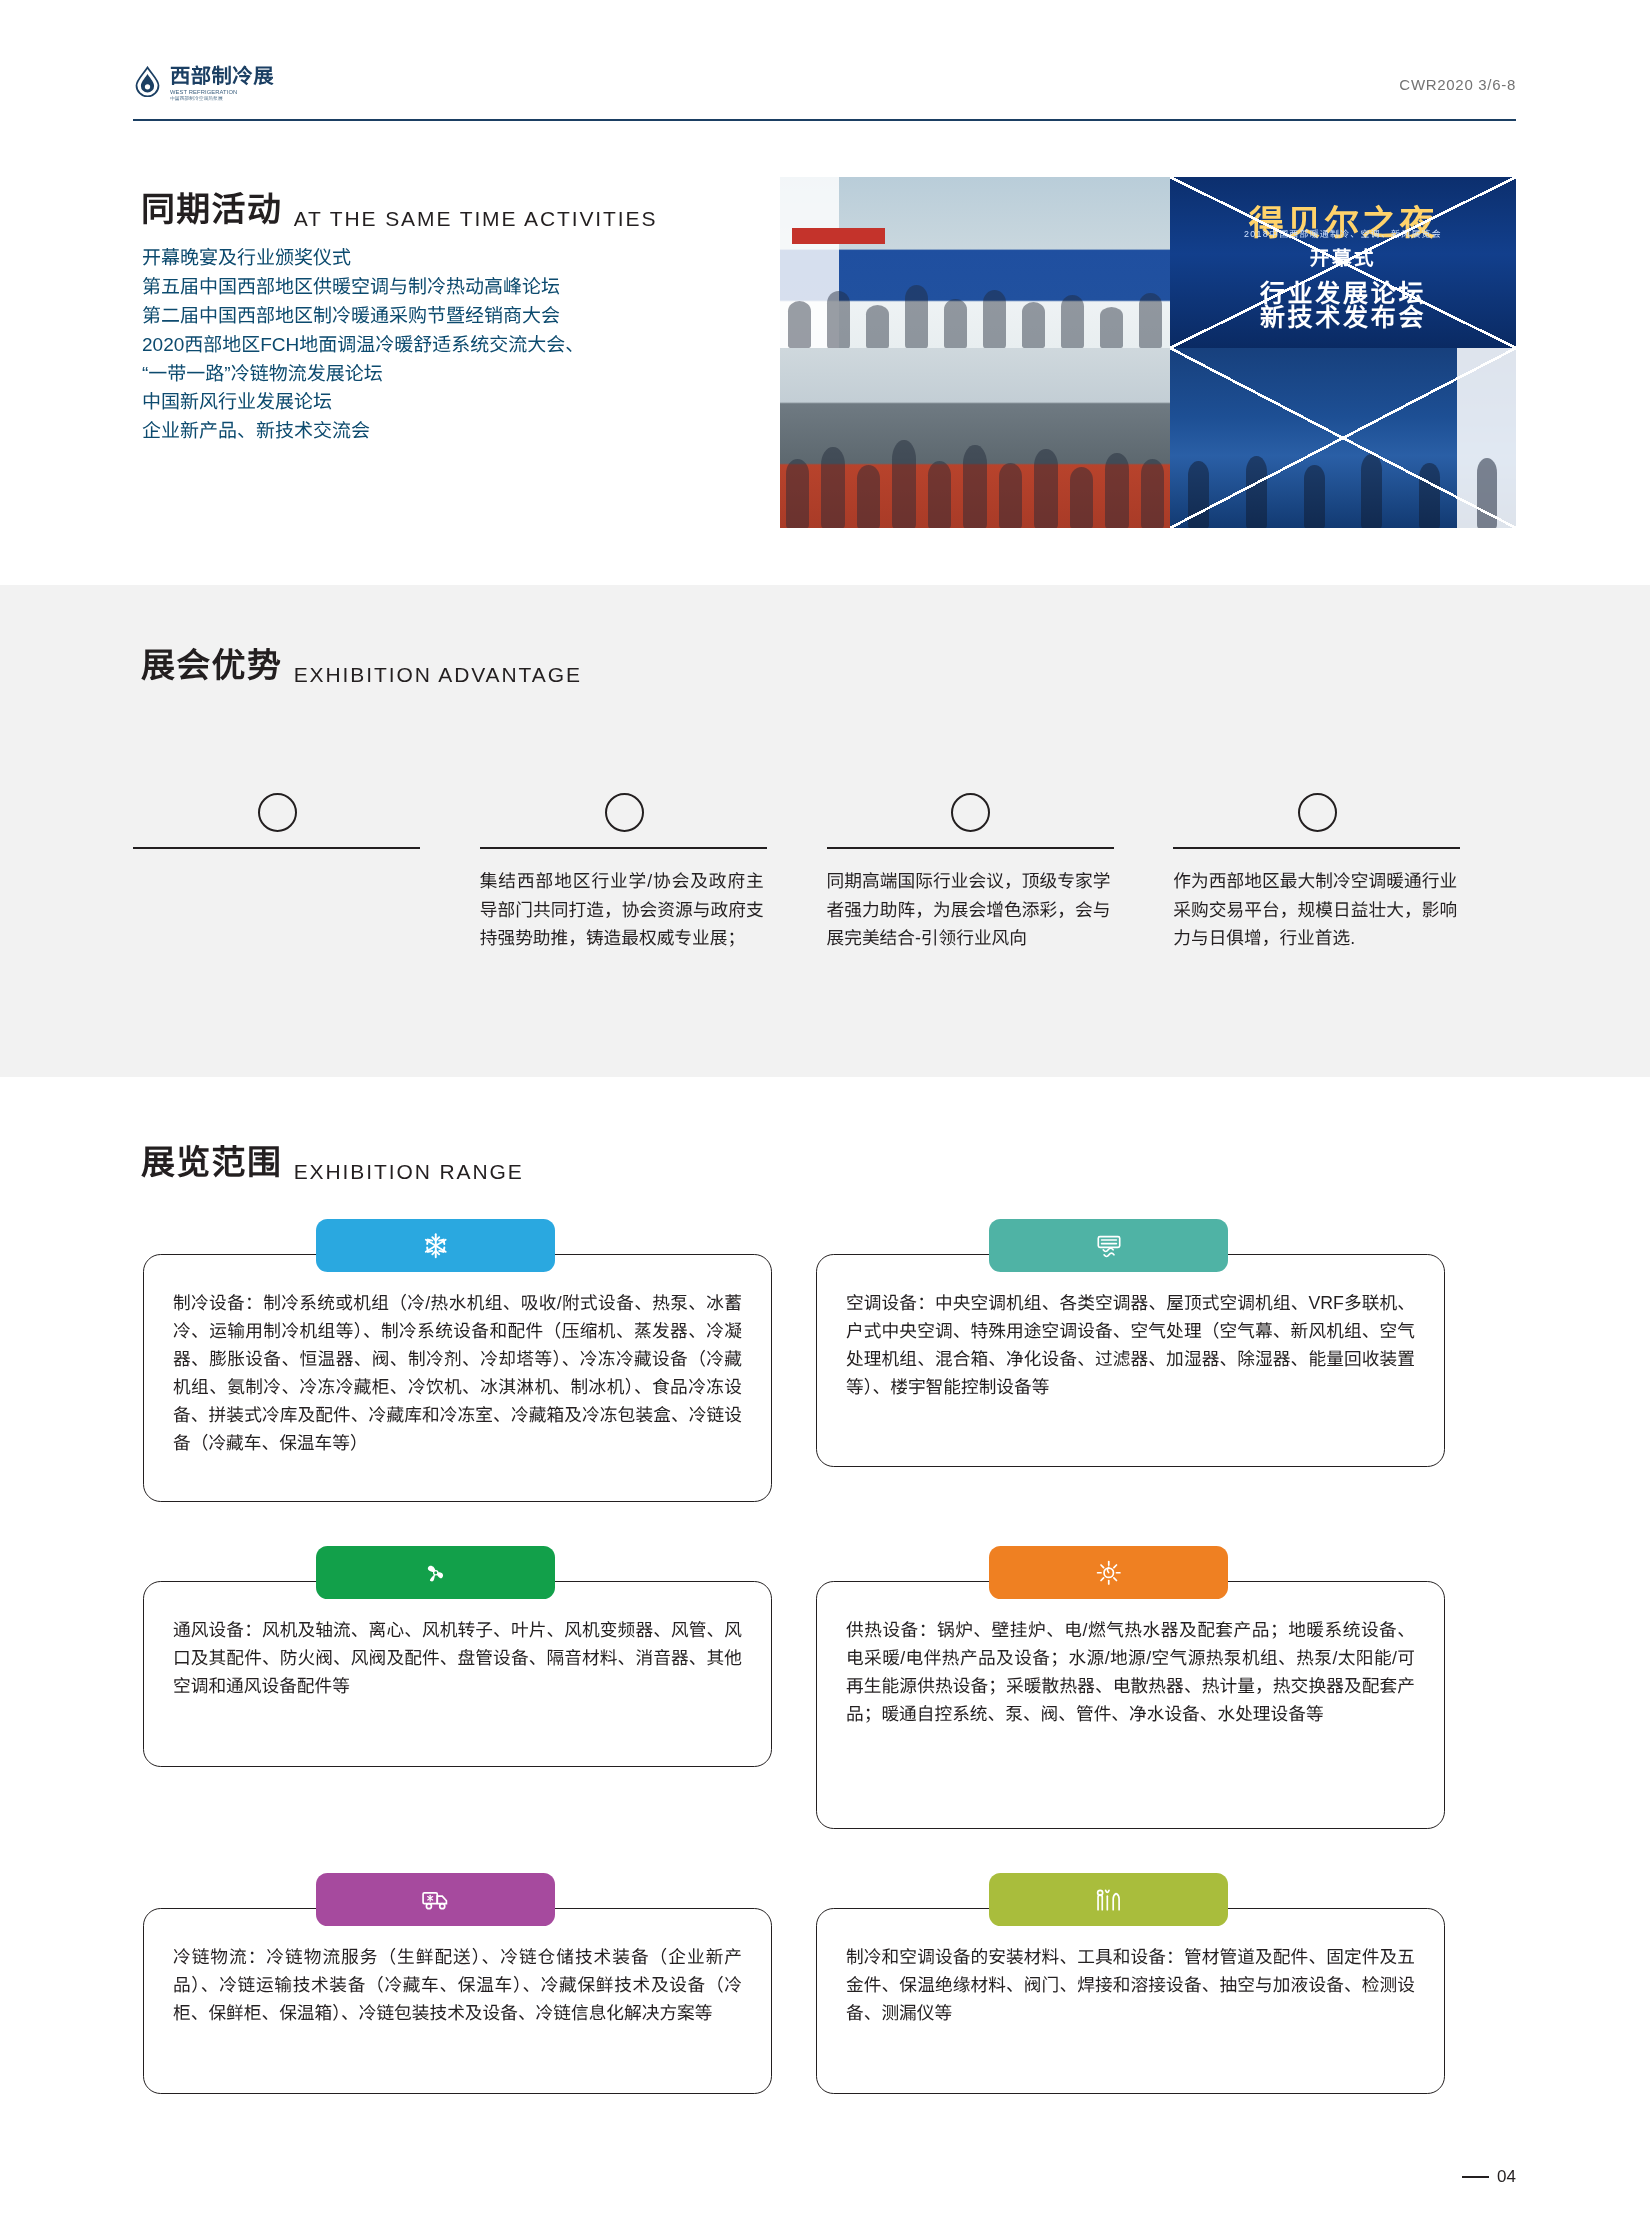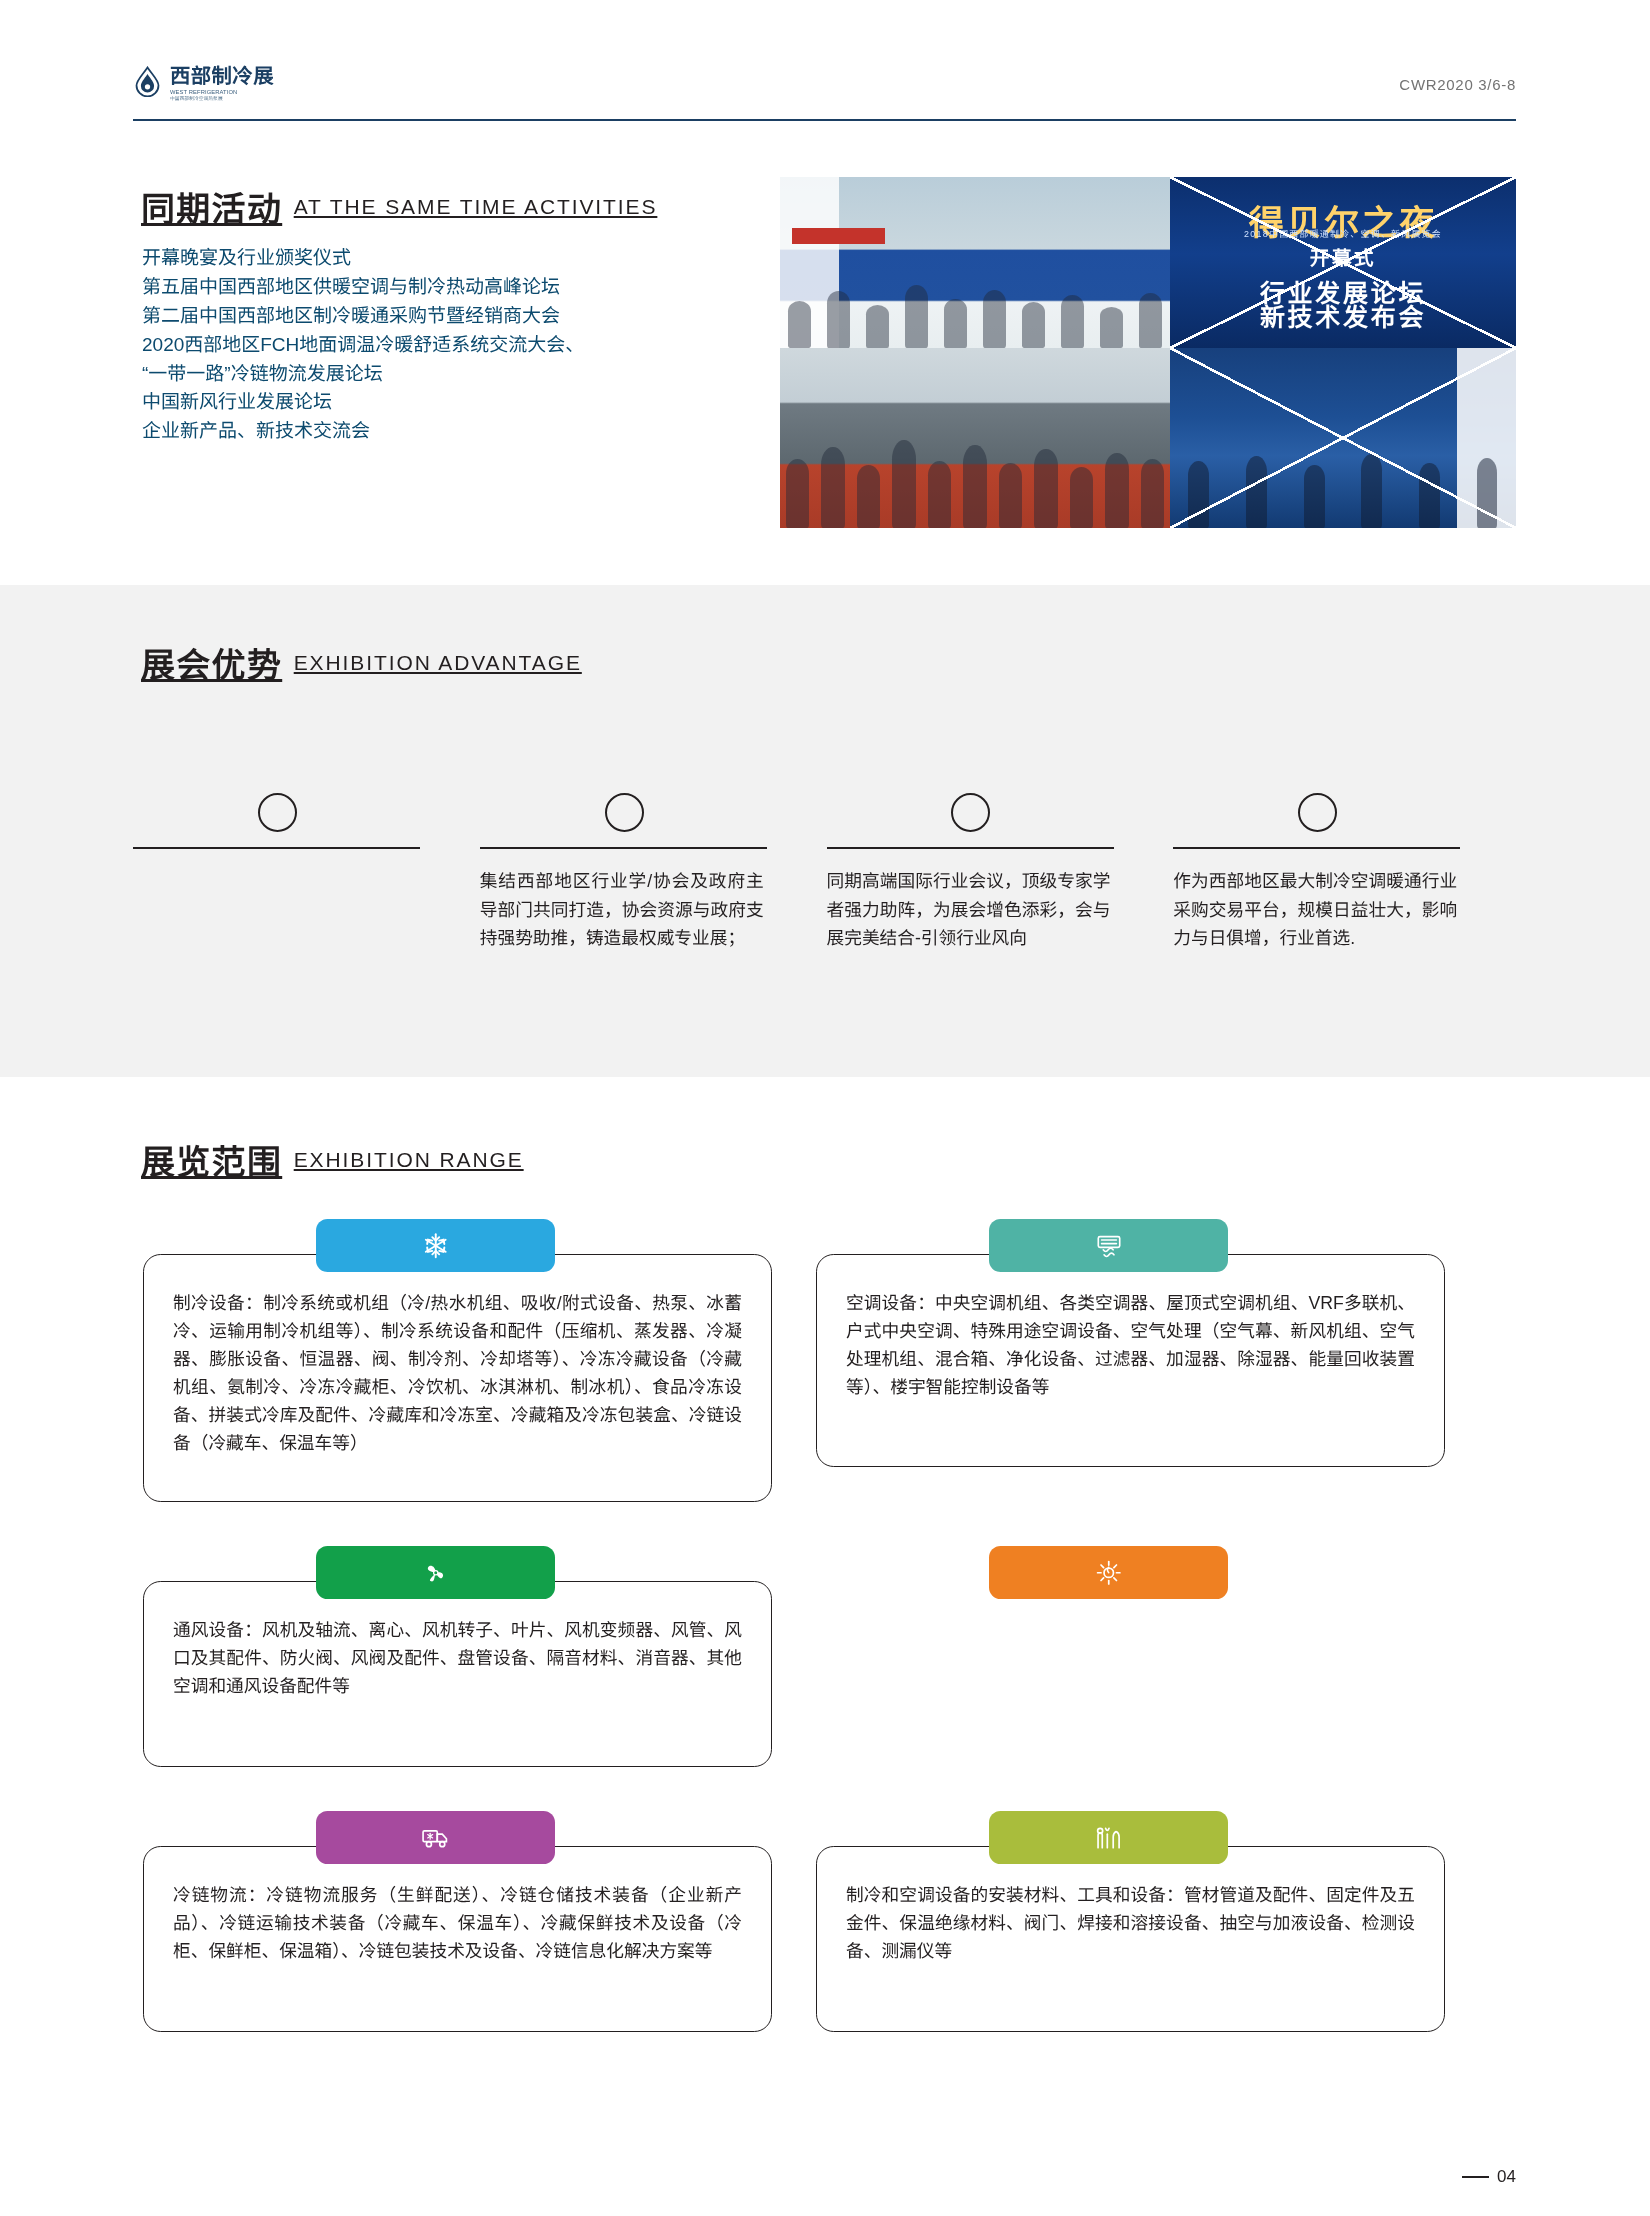--- a/index.html
+++ b/index.html
@@ -74,23 +74,22 @@
     position: absolute;
     left: 133px; top: 119px;
     width: 1383px;
     height: 1.8px;
     background: #1b3f63;
   }
 
   
   .sec-title {
     display: flex;
-    align-items: center;
+    align-items: flex-end;
     gap: 11.5px;
-    text-decoration: underline;
   }
   .sec-title .cn {
     font-size: 34px;
     font-weight: 700;
     letter-spacing: 1.3px;
     color: #231f20;
   }
   .sec-title .en {
     font-size: 21px;
     letter-spacing: 1.9px;
@@ -458,20 +457,23 @@
               <line x1="32" y1="50" x2="32" y2="58"></line>
               <line x1="6" y1="32" x2="14" y2="32"></line>
               <line x1="50" y1="32" x2="58" y2="32"></line>
               <line x1="14" y1="14" x2="20" y2="20"></line>
               <line x1="44" y1="44" x2="50" y2="50"></line>
               <line x1="50" y1="14" x2="44" y2="20"></line>
               <line x1="20" y1="44" x2="14" y2="50"></line>
             </svg>
           </span>
         </div>
+        <div class="card-body">
+          <div class="card-text">供热设备：锅炉、壁挂炉、电/燃气热水器及配套产品；地暖系统设备、电采暖/电伴热产品及设备；水源/地源/空气源热泵机组、热泵/太阳能/可再生能源供热设备；采暖散热器、电散热器、热计量，热交换器及配套产品；暖通自控系统、泵、阀、管件、净水设备、水处理设备等</div>
+        </div>
       </div>
 
       <div class="card-slot">
         <div class="card-tab" style="background:#a64a9e;">
           <span>
             <svg width="30" height="25" viewBox="0 0 72 56" fill="none" stroke="#ffffff" stroke-width="4" stroke-linecap="round">
               <rect x="5" y="12" width="34" height="26" rx="3"></rect>
               <path d="M39 20 h12 l10 11 v7 h-22 z"></path>
               <circle cx="19" cy="44" r="6"></circle>
               <circle cx="51" cy="44" r="6"></circle>

